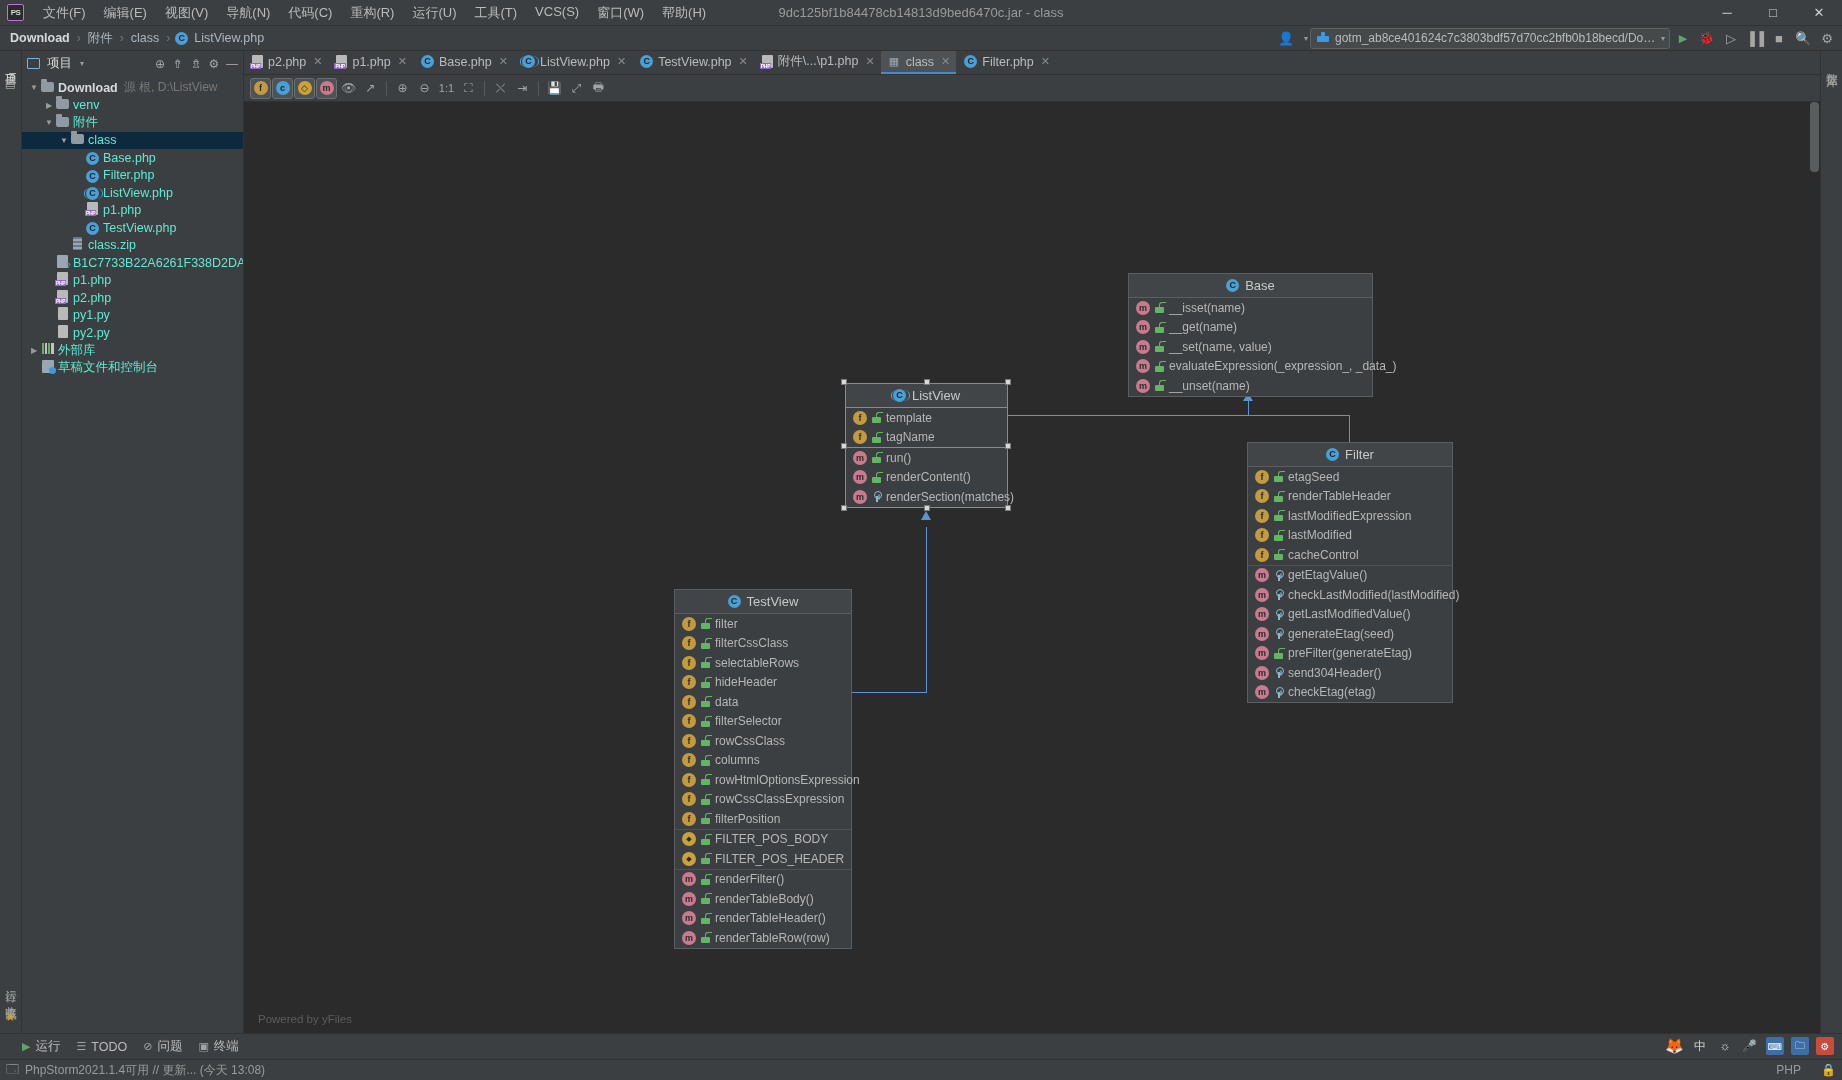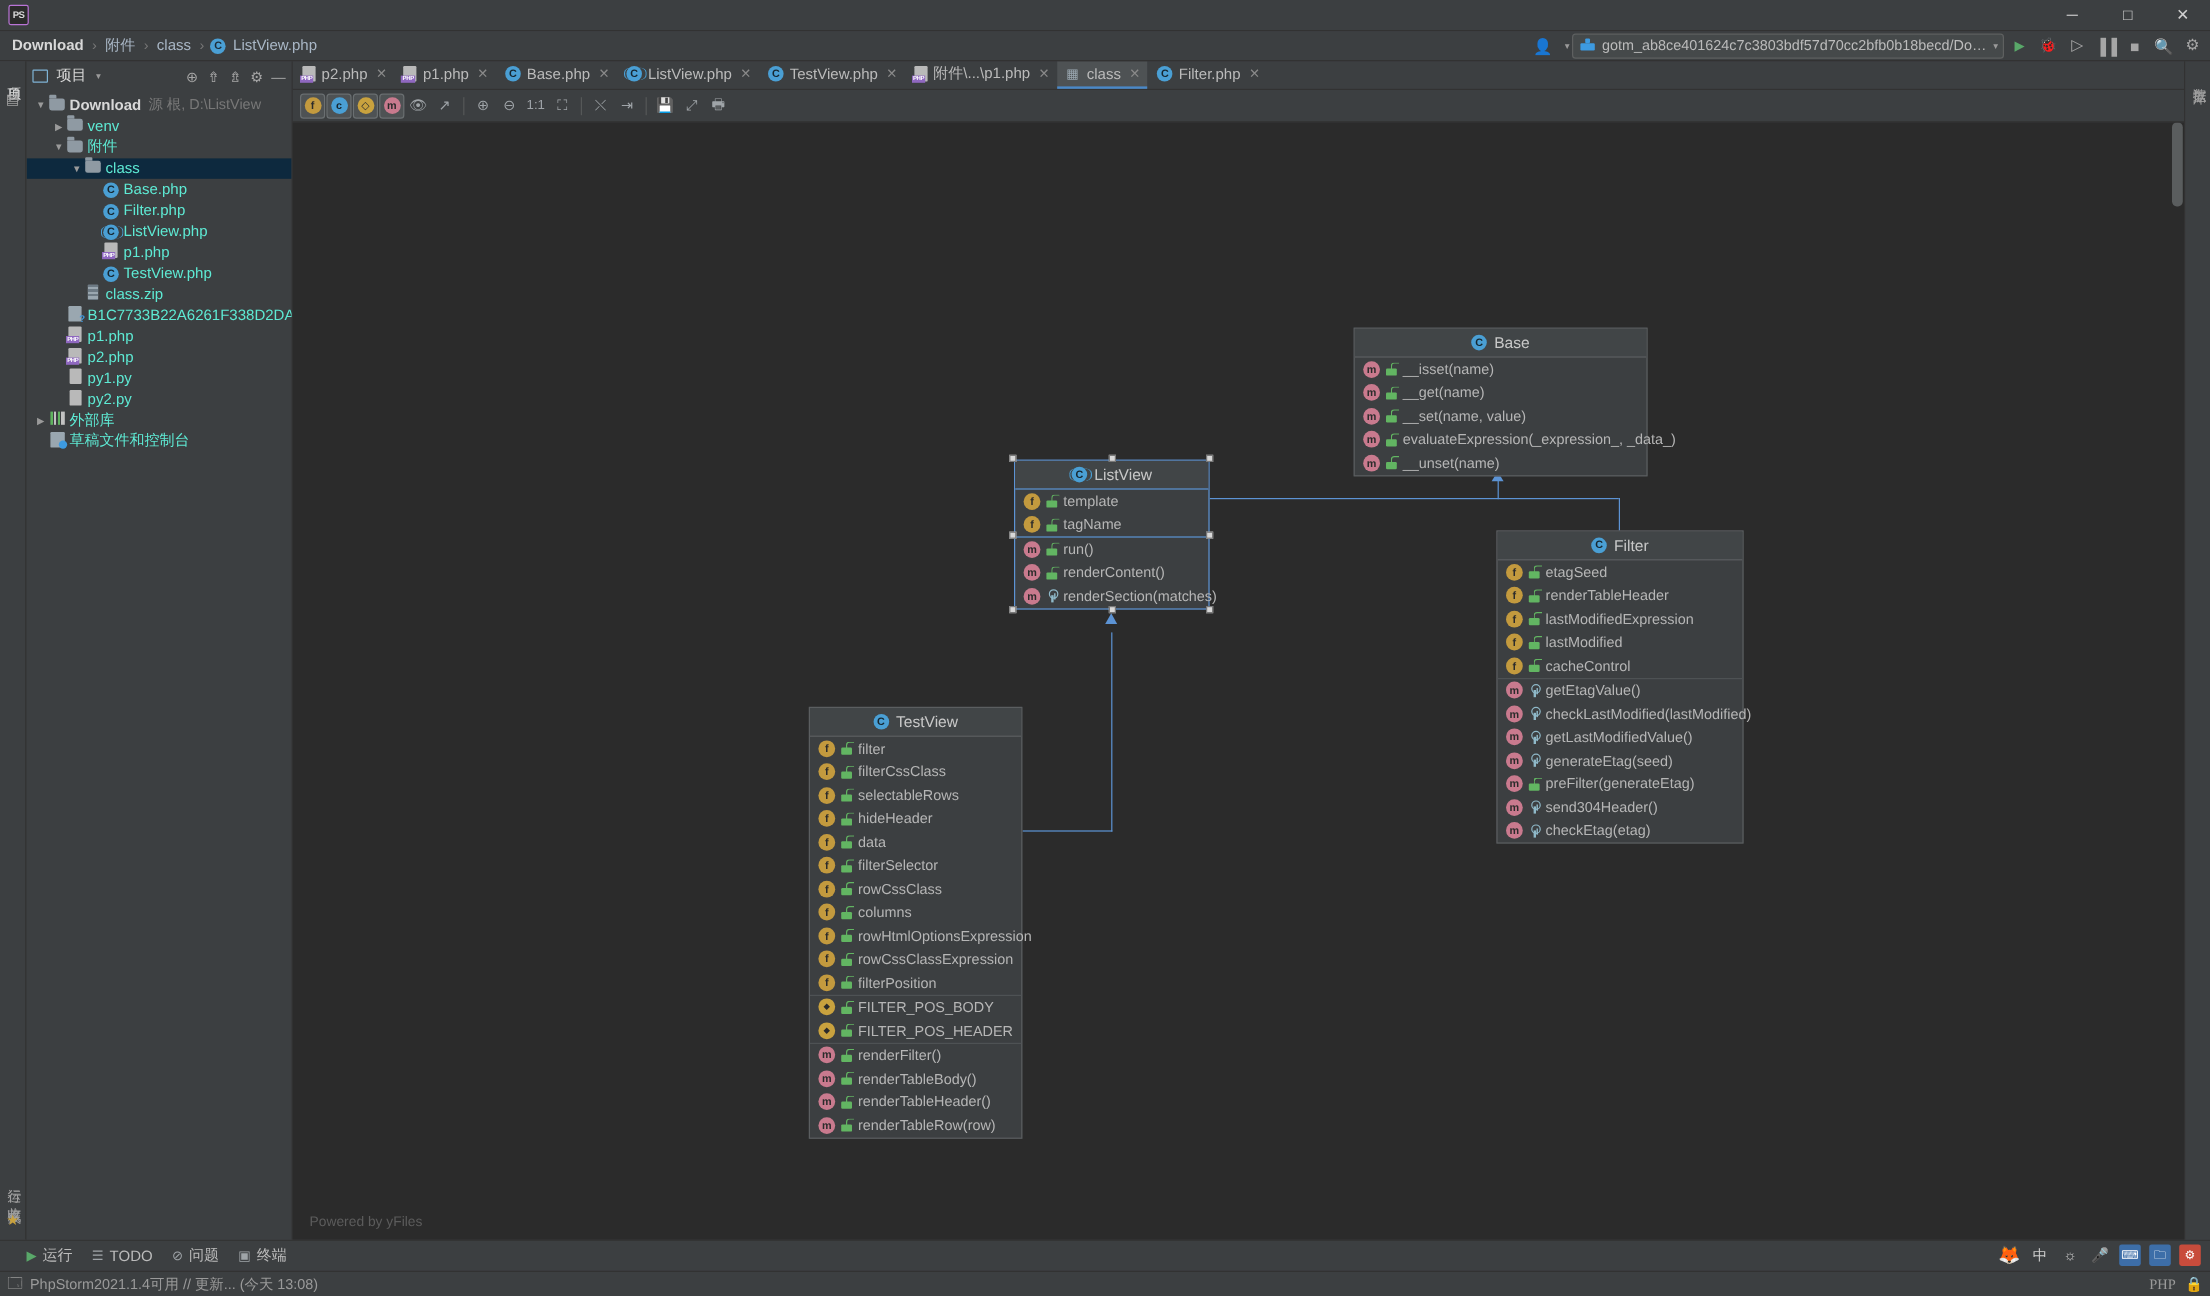--- a/index.html
+++ b/index.html
@@ -309,21 +309,21 @@
   }
   .twitem {
     display: flex; align-items: center; gap: 5px;
     font-size: 12.5px; color: #bbbbbb;
   }
   #statusbar {
     height: 21px; background: #3c3f41; border-top: 1px solid #323232;
     display: flex; align-items: center; padding: 0 6px; gap: 6px;
     font-size: 12px; color: #9a9a9a;
   }
-  .sb-right { margin-left: auto; display: flex; align-items: center; gap: 8px; font-family: Liberation Serif, serif; }
+  .sb-right { margin-left: auto; display: flex; align-items: center; gap: 20px; }
 
   
   #tray {
     position: absolute; right: 0; bottom: 21px; height: 26px;
     display: flex; align-items: center; gap: 7px; padding-right: 8px;
   }
   .tray-ic {
     width: 18px; height: 18px; display: flex; align-items: center;
     justify-content: center; font-size: 12px; color: #cfcfcf;
   }
@@ -336,20 +336,34 @@
   #right-rail {
     width: 22px; background: #3c3f41; border-left: 1px solid #323232;
     display: flex; flex-direction: column; align-items: center; padding-top: 6px;
   }
 </style>
 </head>
 <body>
 
 <div id="titlebar">
   <div class="ps-logo">PS</div>
+  <div id="menu-container" style="display: flex;">
+      <div class="menu-item">文件(F)</div>
+      <div class="menu-item">编辑(E)</div>
+      <div class="menu-item">视图(V)</div>
+      <div class="menu-item">导航(N)</div>
+      <div class="menu-item">代码(C)</div>
+      <div class="menu-item">重构(R)</div>
+      <div class="menu-item">运行(U)</div>
+      <div class="menu-item">工具(T)</div>
+      <div class="menu-item">VCS(S)</div>
+      <div class="menu-item">窗口(W)</div>
+      <div class="menu-item">帮助(H)</div>
+    </div>
+  <div id="title-text">9dc125bf1b84478cb14813d9bed6470c.jar - class</div>
   <div class="win-btns">
     <div class="win-btn">─</div>
     <div class="win-btn">□</div>
     <div class="win-btn close">✕</div>
   </div>
 </div>
 
 <div id="navbar">
   <span class="crumb bold">Download</span>
   <span class="crumb-sep">›</span>

